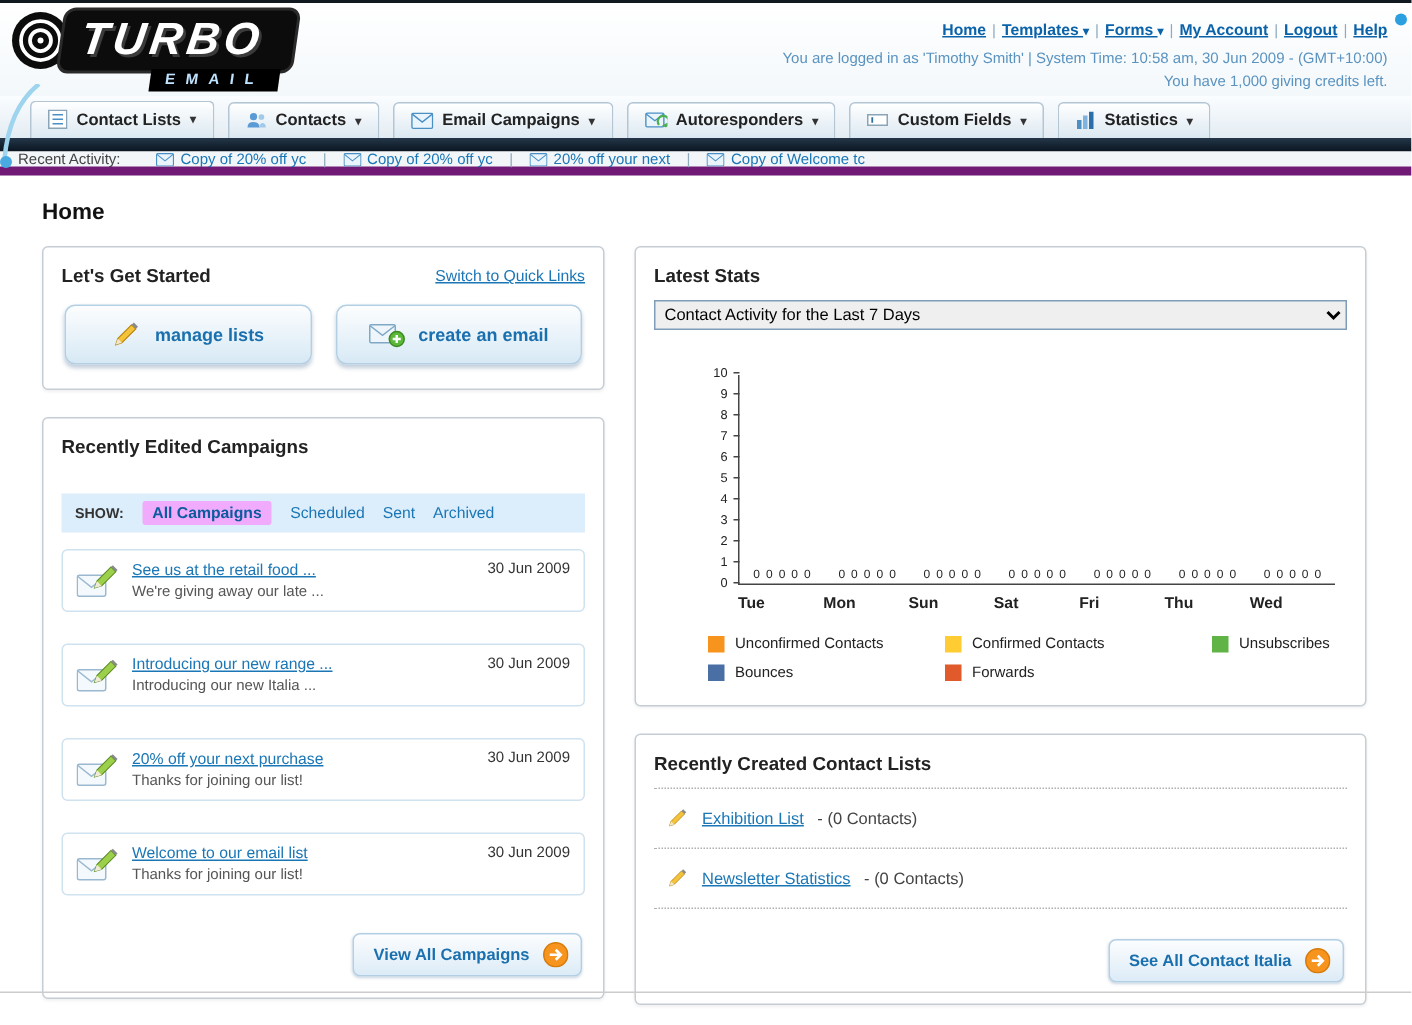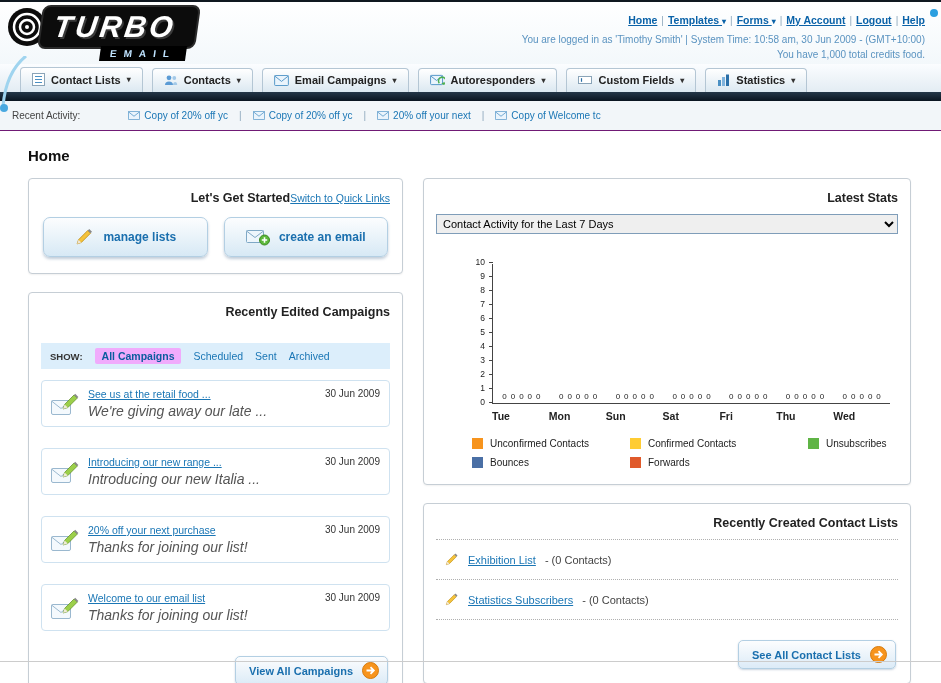--- a/index.html
+++ b/index.html
@@ -31,50 +31,50 @@
   
   .nav-row { padding:4px 0 0 20px; background:linear-gradient(#fbfdff,#e3ecf3); display:flex; gap:9px; align-items:flex-end; height:28px; }
   .tab {
     display:flex; align-items:center; gap:6px; background:linear-gradient(#ffffff,#dbe8f1);
     border:1px solid #b4c6d4; border-bottom:none; border-radius:4px 4px 0 0;
     padding:5px 11px 6px; font-size:11px; font-weight:bold; color:#222; cursor:pointer; white-space:nowrap;
   }
   .tab .dd { font-size:8px; color:#333; }
   .dark-bar { height:9px; background:linear-gradient(#243749,#0a1520); }
   
-  .activity-bar { height:30px; background:#f2f6f9; border-bottom:1px solid #701a75; display:flex; align-items:center; padding:0 12px; gap:6px; font-size:10px; }
+  .activity-bar { height:16px; background:#f2f6f9; border-bottom:6px solid #701a75; display:flex; align-items:center; padding:0 12px; gap:24px; font-size:10px; }
   .activity-label { color:#444; }
   .activity-item { color:#1a76b5; display:flex; gap:4px; align-items:center; cursor:pointer; white-space:nowrap; }
   
   .content { padding:12px 30px 0 28px; }
   .page-title { font-size:15px; font-weight:bold; margin:4px 0 14px; color:#111; }
   .columns { display:flex; gap:20px; align-items:flex-start; }
   .left-col { width:375px; flex:none; }
   .right-col { flex:1; min-width:0; }
   .panel { background:#fff; border:1px solid #c6ced5; border-radius:4px; padding:12px; box-shadow:0 1px 2px rgba(0,0,0,0.06); margin-bottom:18px; }
   .panel-title { font-size:12.5px; font-weight:bold; color:#222; }
-  .panel-head { display:flex; justify-content:flex-end; align-items:center; margin-bottom:10px; }
+  .panel-head { display:flex; justify-content:space-between; align-items:center; margin-bottom:10px; }
   .small-link { font-size:10.5px; color:#1a76b5; text-decoration:underline; cursor:pointer; }
   
   .gs-buttons { display:flex; gap:16px; padding:2px 2px 4px; }
   .big-btn {
     flex:1; display:flex; align-items:center; justify-content:center; gap:9px;
     background:linear-gradient(#fcfdfe,#d7e9f5); border:1px solid #b3cfe3; border-radius:7px;
     height:40px; font-size:12px; font-weight:bold; color:#1a6fae; cursor:pointer;
     box-shadow:0 2px 3px rgba(100,130,160,0.4); font-family:inherit;
   }
   
   .camp-tabs { background:#dceefb; display:flex; align-items:center; gap:12px; padding:5px 9px; font-size:10.5px; margin-bottom:11px; }
   .show-label { font-size:9.5px; font-weight:bold; color:#333; }
   .camp-tab { color:#1a76b5; cursor:pointer; }
   .camp-tab.sel { background:#f0abfc; padding:2px 7px; border-radius:2px; color:#0a5c9e; font-weight:bold; }
   .camp-item { border:1px solid #cfe2f0; border-radius:4px; padding:7px 9px; display:flex; align-items:center; gap:9px; margin-bottom:21px; cursor:pointer; }
   .camp-text { flex:1; min-width:0; }
   .camp-title { font-size:10.5px; color:#1a76b5; text-decoration:underline; }
-  .camp-sub { font-size:14px; color:#555; margin-top:3px;font-style:italic; }
+  .camp-sub { font-size:10px; color:#555; margin-top:3px; }
   .camp-date { font-size:10px; color:#333; align-self:flex-start; }
   .btn-row { display:flex; justify-content:flex-end; padding:4px 2px 2px; }
   .pill-btn {
     display:flex; align-items:center; gap:9px; background:linear-gradient(#fcfdfe,#dcebf7);
     border:1px solid #b3cfe3; border-radius:5px; padding:5px 8px 5px 13px;
     font-size:11px; font-weight:bold; color:#1a6fae; cursor:pointer;
     box-shadow:0 1px 2px rgba(100,130,160,0.35); font-family:inherit;
   }
   
   .stats-select { width:100%; font-size:11px; padding:2px; border:1px solid #7f9db9; font-family:inherit; }
@@ -116,21 +116,21 @@
   </div>
   <span class="swoosh">
     <svg width="30" height="58">
         <path d="M26 0 Q6 16 3 50" stroke="#9fd4ef" stroke-width="3" fill="none"></path>
         <circle cx="4" cy="52" r="4" fill="#4aa9e0"></circle>
       </svg>
   </span>
   <div class="top-right">
     <div id="top-links"><a class="toplink">Home</a><span class="sep">|</span><a class="toplink">Templates <span class="dd">▾</span></a><span class="sep">|</span><a class="toplink">Forms <span class="dd">▾</span></a><span class="sep">|</span><a class="toplink">My Account</a><span class="sep">|</span><a class="toplink">Logout</a><span class="sep">|</span><a class="toplink">Help</a></div>
     <div class="login-info">You are logged in as 'Timothy Smith' | System Time: 10:58 am, 30 Jun 2009 - (GMT+10:00)</div>
-    <div class="credits">You have 1,000 total credits food.</div>
+    <div class="credits">You have 1,000 giving credits left.</div>
   </div>
   <span class="corner-dot"></span>
 </div>
 
 <div class="nav-row" id="main-nav">
     <div class="tab">
       <span class="icn">
         <svg width="13" height="13" viewBox="0 0 13 13">
           <rect x="0.5" y="0.5" width="12" height="12" fill="#fff" stroke="#8aa4b8"></rect>
           <line x1="3" y1="3.5" x2="10" y2="3.5" stroke="#4a90c4"></line>
@@ -194,21 +194,21 @@
         </svg>
       </span>
       <span>Statistics</span>
       <span class="dd">▾</span>
     </div>
   </div>
 <div class="dark-bar"></div>
 
 <div class="activity-bar">
   <span class="activity-label">Recent Activity:</span>
-  <span id="activity-items" style="display:flex;gap:7px;align-items:flex-start;margin-left:42px;">
+  <span id="activity-items" style="display:flex;gap:7px;align-items:flex-start;">
       <span class="activity-item">
         <span class="icn">
           <svg width="12" height="9" viewBox="0 0 16 12">
             <rect x="0.5" y="0.5" width="15" height="11" rx="1" fill="#eaf4fc" stroke="#4a90c4"></rect>
             <path d="M0.5 1 L8 7 L15.5 1" fill="none" stroke="#4a90c4"></path>
           </svg>
         </span>
         <span>Copy of 20% off yc</span>
       </span>
       <span class="sep">|</span>
@@ -525,28 +525,28 @@
      </div>
      <hr class="dotted">
             <div class="cl-item">
        <span class="icn">
                 <svg width="15" height="15" viewBox="0 0 16 16">
                   <path d="M2.5 13.5 L3.6 10.2 L11 2.8 L13.2 5 L5.8 12.4 Z" fill="#f5c33b" stroke="#b8860b" stroke-width="0.6"></path>
                   <path d="M2.5 13.5 L3.6 10.2 L5.8 12.4 Z" fill="#efe6d4"></path>
                   <path d="M11 2.8 L13.2 5 L14.4 3.8 L12.2 1.6 Z" fill="#8a8a8a"></path>
                 </svg>
               </span>
-       <span class="cl-name">Statistics Subscribers</span>
+       <span class="cl-name">Newsletter Statistics</span>
        <span class="cl-suffix">- (0 Contacts)</span>
      </div>
      <hr class="dotted">
           </div>
         <div class="btn-row" style="margin-top:16px;">
           <button class="pill-btn">
-            <span>See All Contact Lists</span>
+            <span>See All Contact Italia</span>
             <span class="icn arrow-slot">
                 <svg width="17" height="17" viewBox="0 0 17 17">
                   <circle cx="8.5" cy="8.5" r="8" fill="#f7941d" stroke="#d67b0d"></circle>
                   <path d="M4.5 8.5 H11 M8.5 5.2 L11.8 8.5 L8.5 11.8" stroke="#fff" stroke-width="1.8" fill="none"></path>
                 </svg>
               </span>
           </button>
         </div>
       </div>
 

